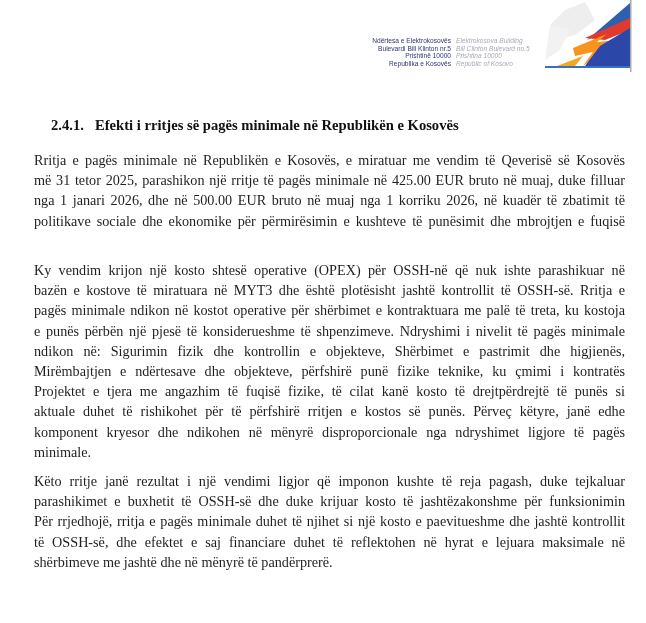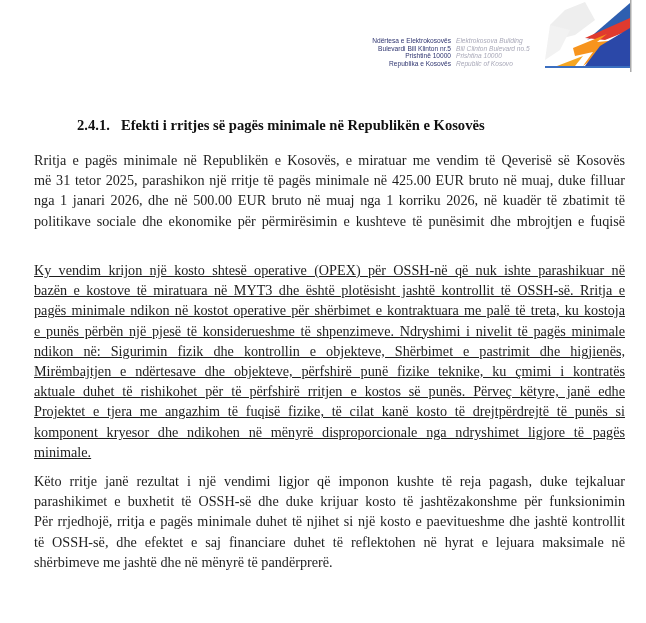--- a/index.html
+++ b/index.html
@@ -58,37 +58,36 @@
       height: 75px;
     }
     .section-title {
       position: absolute;
       left: 51px;
       top: 117px;
       font-weight: bold;
       font-size: 14.6px;
       white-space: nowrap;
       color: #111;
-      margin-left: 26px;
     }
     .section-number {
       display: inline-block;
       width: 44px;
     }
     .body-text {
       position: absolute;
       left: 34px;
       width: 591px;
       font-size: 14.2px;
       line-height: 20.2px;
       text-align: justify;
       color: #1e1e1e;
     }
     .p1 { top: 150px; }
-    .p2 { top: 260px; text-decoration: underline; }
+    .p2 { top: 260px; }
     .p3 { top: 471px; }
     .line {
       display: block;
       text-align-last: justify;
       white-space: nowrap;
     }
     .line.last {
       text-align-last: left;
     }
   </style>
@@ -137,22 +136,22 @@
   <span class="line">politikave sociale dhe ekonomike për përmirësimin e kushteve të punësimit dhe mbrojtjen e fuqisë</span>
 </div>
 
 <div class="body-text p2">
   <span class="line">Ky vendim krijon një kosto shtesë operative (OPEX) për OSSH-në që nuk ishte parashikuar në</span>
   <span class="line">bazën e kostove të miratuara në MYT3 dhe është plotësisht jashtë kontrollit të OSSH-së. Rritja e</span>
   <span class="line">pagës minimale ndikon në kostot operative për shërbimet e kontraktuara me palë të treta, ku kostoja</span>
   <span class="line">e punës përbën një pjesë të konsiderueshme të shpenzimeve. Ndryshimi i nivelit të pagës minimale</span>
   <span class="line">ndikon në: Sigurimin fizik dhe kontrollin e objekteve, Shërbimet e pastrimit dhe higjienës,</span>
   <span class="line">Mirëmbajtjen e ndërtesave dhe objekteve, përfshirë punë fizike teknike, ku çmimi i kontratës</span>
+  <span class="line">Projektet e tjera me angazhim të fuqisë fizike, të cilat kanë kosto të drejtpërdrejtë të punës si</span>
   <span class="line">aktuale duhet të rishikohet për të përfshirë rritjen e kostos së punës. Përveç këtyre, janë edhe</span>
-  <span class="line">Projektet e tjera me angazhim të fuqisë fizike, të cilat kanë kosto të drejtpërdrejtë të punës si</span>
   <span class="line">komponent kryesor dhe ndikohen në mënyrë disproporcionale nga ndryshimet ligjore të pagës</span>
   <span class="line last">minimale.</span>
 </div>
 
 <div class="body-text p3">
   <span class="line">Këto rritje janë rezultat i një vendimi ligjor që imponon kushte të reja pagash, duke tejkaluar</span>
   <span class="line">parashikimet e buxhetit të OSSH-së dhe duke krijuar kosto të jashtëzakonshme për funksionimin</span>
   <span class="line">Për rrjedhojë, rritja e pagës minimale duhet të njihet si një kosto e paevitueshme dhe jashtë kontrollit</span>
   <span class="line">të OSSH-së, dhe efektet e saj financiare duhet të reflektohen në hyrat e lejuara maksimale në</span>
   <span class="line last">shërbimeve me jashtë dhe në mënyrë të pandërprerë.</span>

